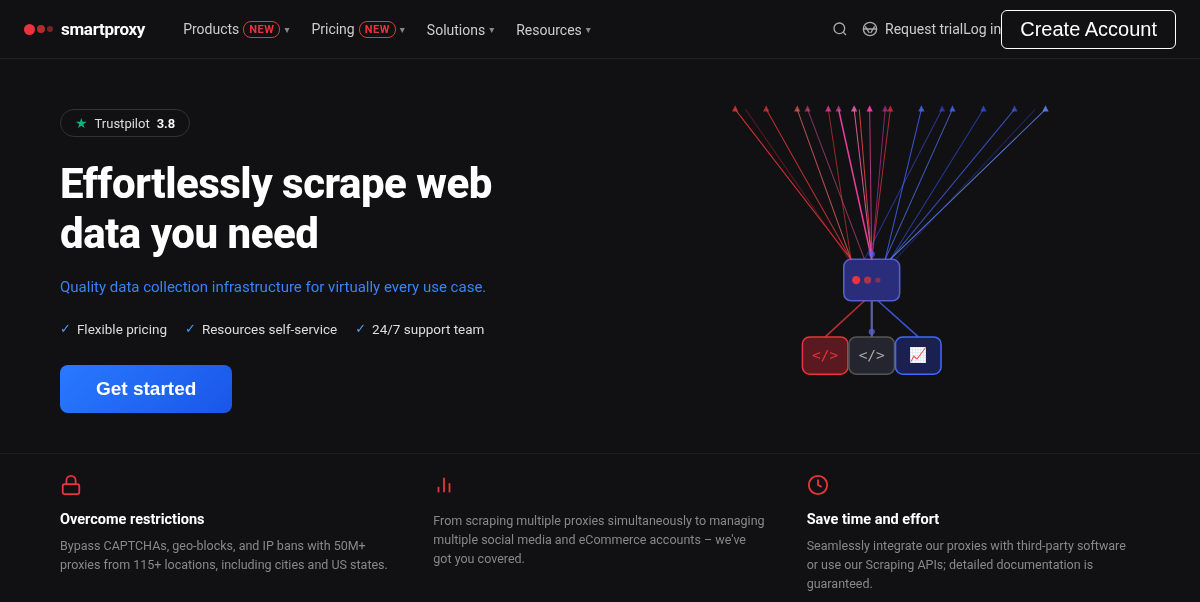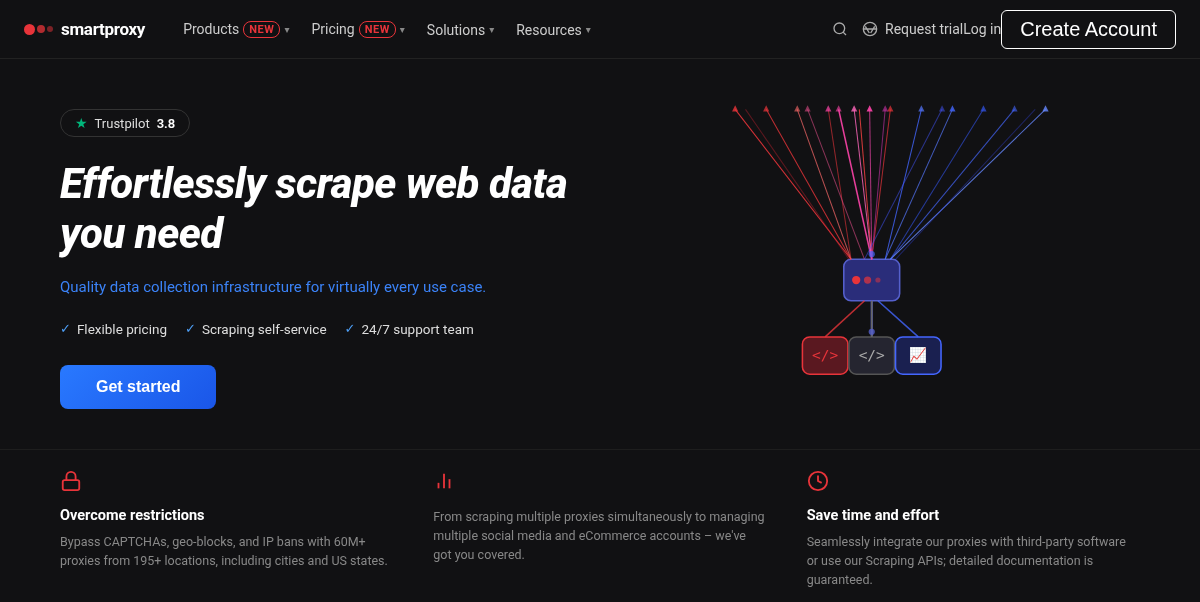--- a/index.html
+++ b/index.html
@@ -143,21 +143,20 @@
       color: #fff;
     }
     .hero-title {
       font-size: 42px;
       font-weight: 800;
       line-height: 1.18;
       color: #fff;
       margin-bottom: 18px;
       letter-spacing: -0.5px;
       max-width: 520px;
-      font-style: italic;
     }
     .hero-subtitle {
       font-size: 15px;
       color: #3b82f6;
       margin-bottom: 22px;
       line-height: 1.5;
     }
     .hero-features {
       display: flex;
       gap: 18px;
@@ -174,21 +173,21 @@
     .check-icon {
       color: #4d9ef5;
       font-size: 13px;
     }
     .btn-started {
       padding: 13px 36px;
       background: linear-gradient(135deg, #2979ff, #1a56e8);
       border: none;
       border-radius: 8px;
       color: #fff;
-      font-size: 16px;
+      font-size: 19px;
       font-weight: 600;
       cursor: pointer;
       display: inline-block;
     }
 
     
     .hero-right {
       width: 400px;
       height: 300px;
       position: relative;
@@ -291,21 +290,21 @@
     </div>
     <h1 class="hero-title">Effortlessly scrape web data you need</h1>
     <p class="hero-subtitle">Quality data collection infrastructure for virtually every use case.</p>
     <div class="hero-features">
       <div class="hero-feature">
         <span class="check-icon">✓</span>
         <span>Flexible pricing</span>
       </div>
       <div class="hero-feature">
         <span class="check-icon">✓</span>
-        <span>Scraping self-service</span>
+        <span>Resources self-service</span>
       </div>
       <div class="hero-feature">
         <span class="check-icon">✓</span>
         <span>24/7 support team</span>
       </div>
     </div>
     <button class="btn-started">Get started</button>
   </div>
 
   <div class="hero-right">
@@ -383,21 +382,21 @@
 
 <section class="features">
   <div class="feature-card">
     <div class="feature-icon" style="color:#e8343a;">
       <svg width="22" height="22" viewBox="0 0 24 24" fill="none" stroke="#e8343a" stroke-width="2">
           <rect x="3" y="11" width="18" height="11" rx="2"></rect>
           <path d="M7 11V7a5 5 0 0 1 10 0v4"></path>
         </svg>
     </div>
     <div class="feature-title">Overcome restrictions</div>
-    <div class="feature-desc">Bypass CAPTCHAs, geo-blocks, and IP bans with 60M+ proxies from 195+ locations, including cities and US states.</div>
+    <div class="feature-desc">Bypass CAPTCHAs, geo-blocks, and IP bans with 50M+ proxies from 115+ locations, including cities and US states.</div>
   </div>
   <div class="feature-card">
     <div class="feature-icon">
       <svg width="22" height="22" viewBox="0 0 24 24" fill="none" stroke="#e8343a" stroke-width="2">
           <line x1="18" y1="20" x2="18" y2="10"></line>
           <line x1="12" y1="20" x2="12" y2="4"></line>
           <line x1="6" y1="20" x2="6" y2="14"></line>
         </svg>
     </div>
     <div class="feature-desc">From scraping multiple proxies simultaneously to managing multiple social media and eCommerce accounts – we've got you covered.</div>

